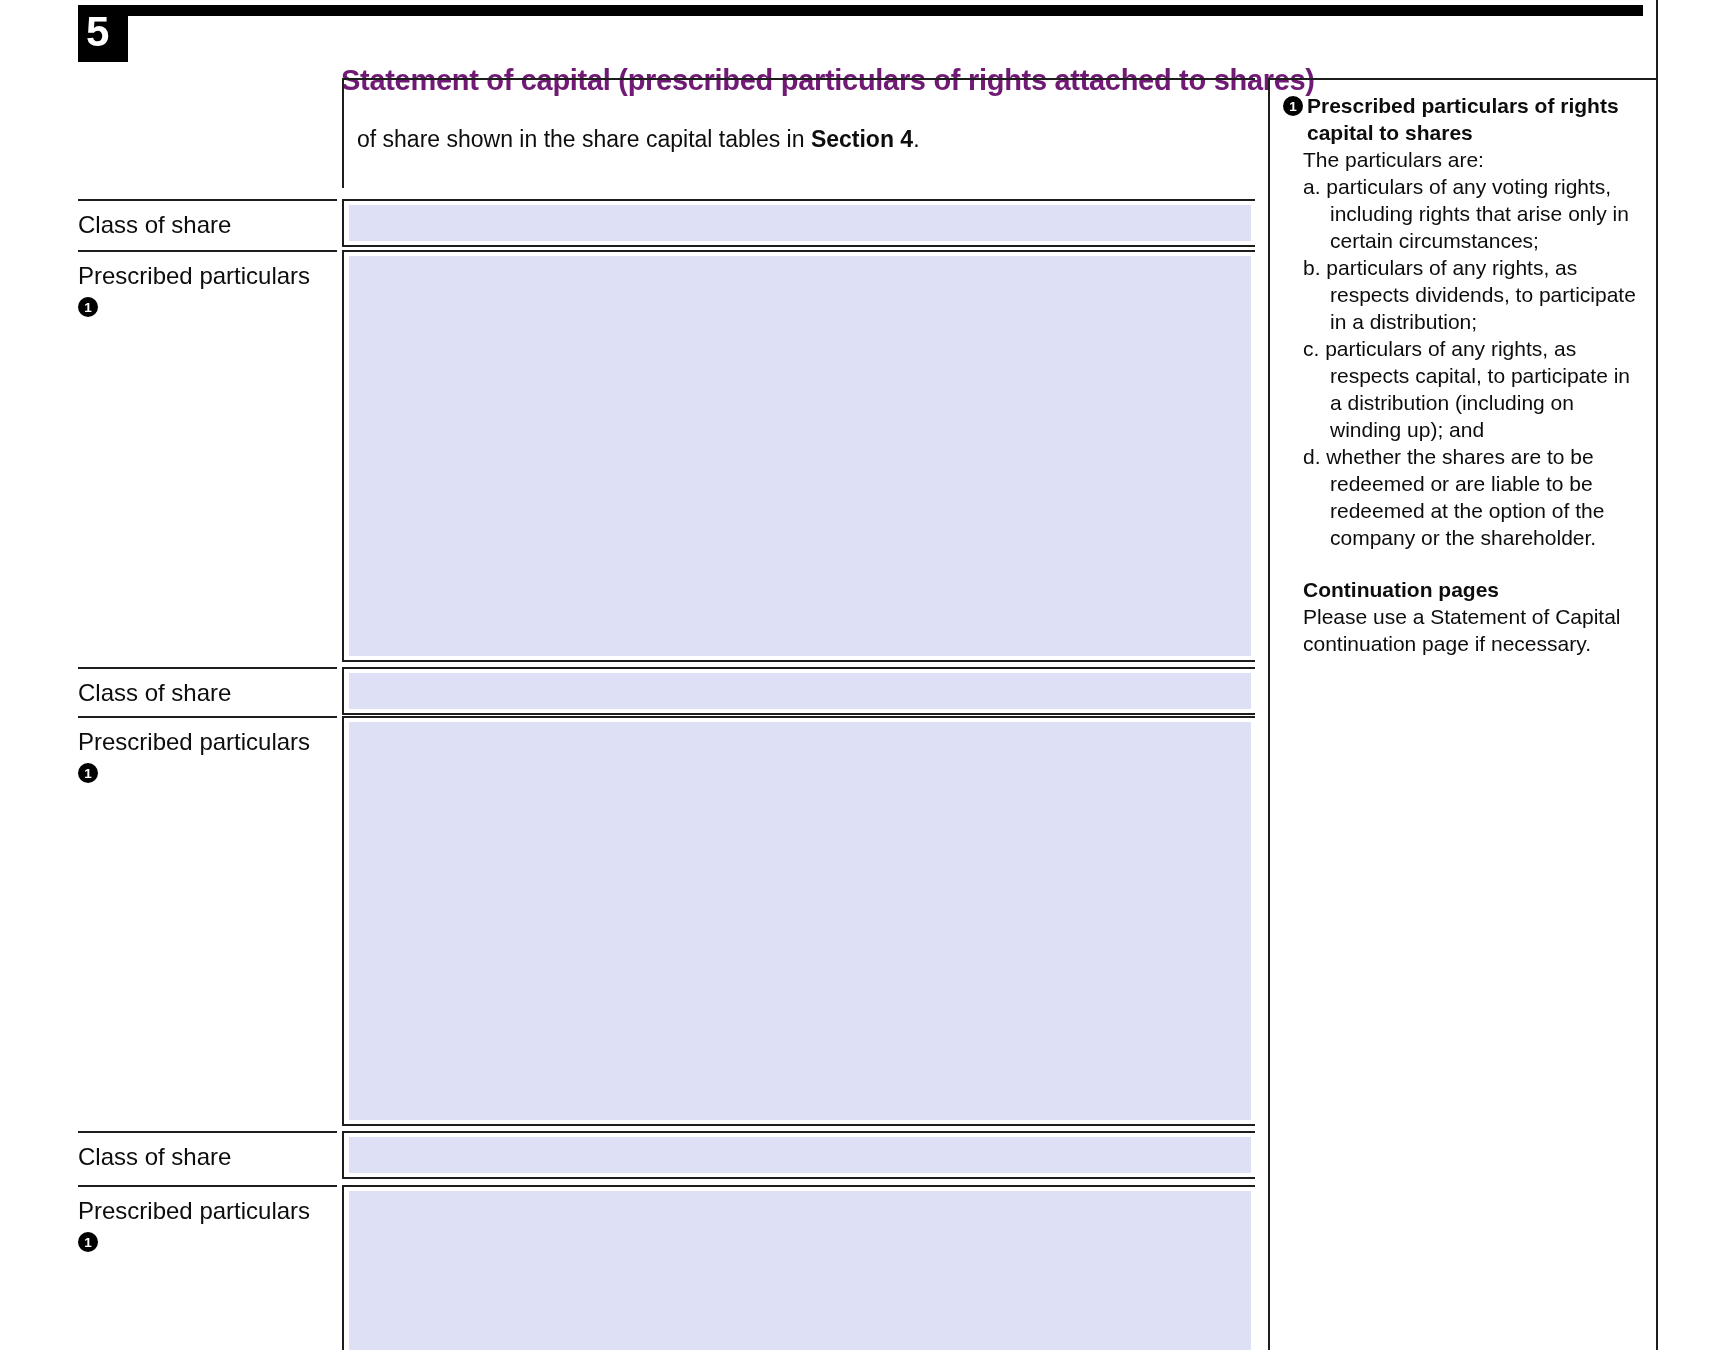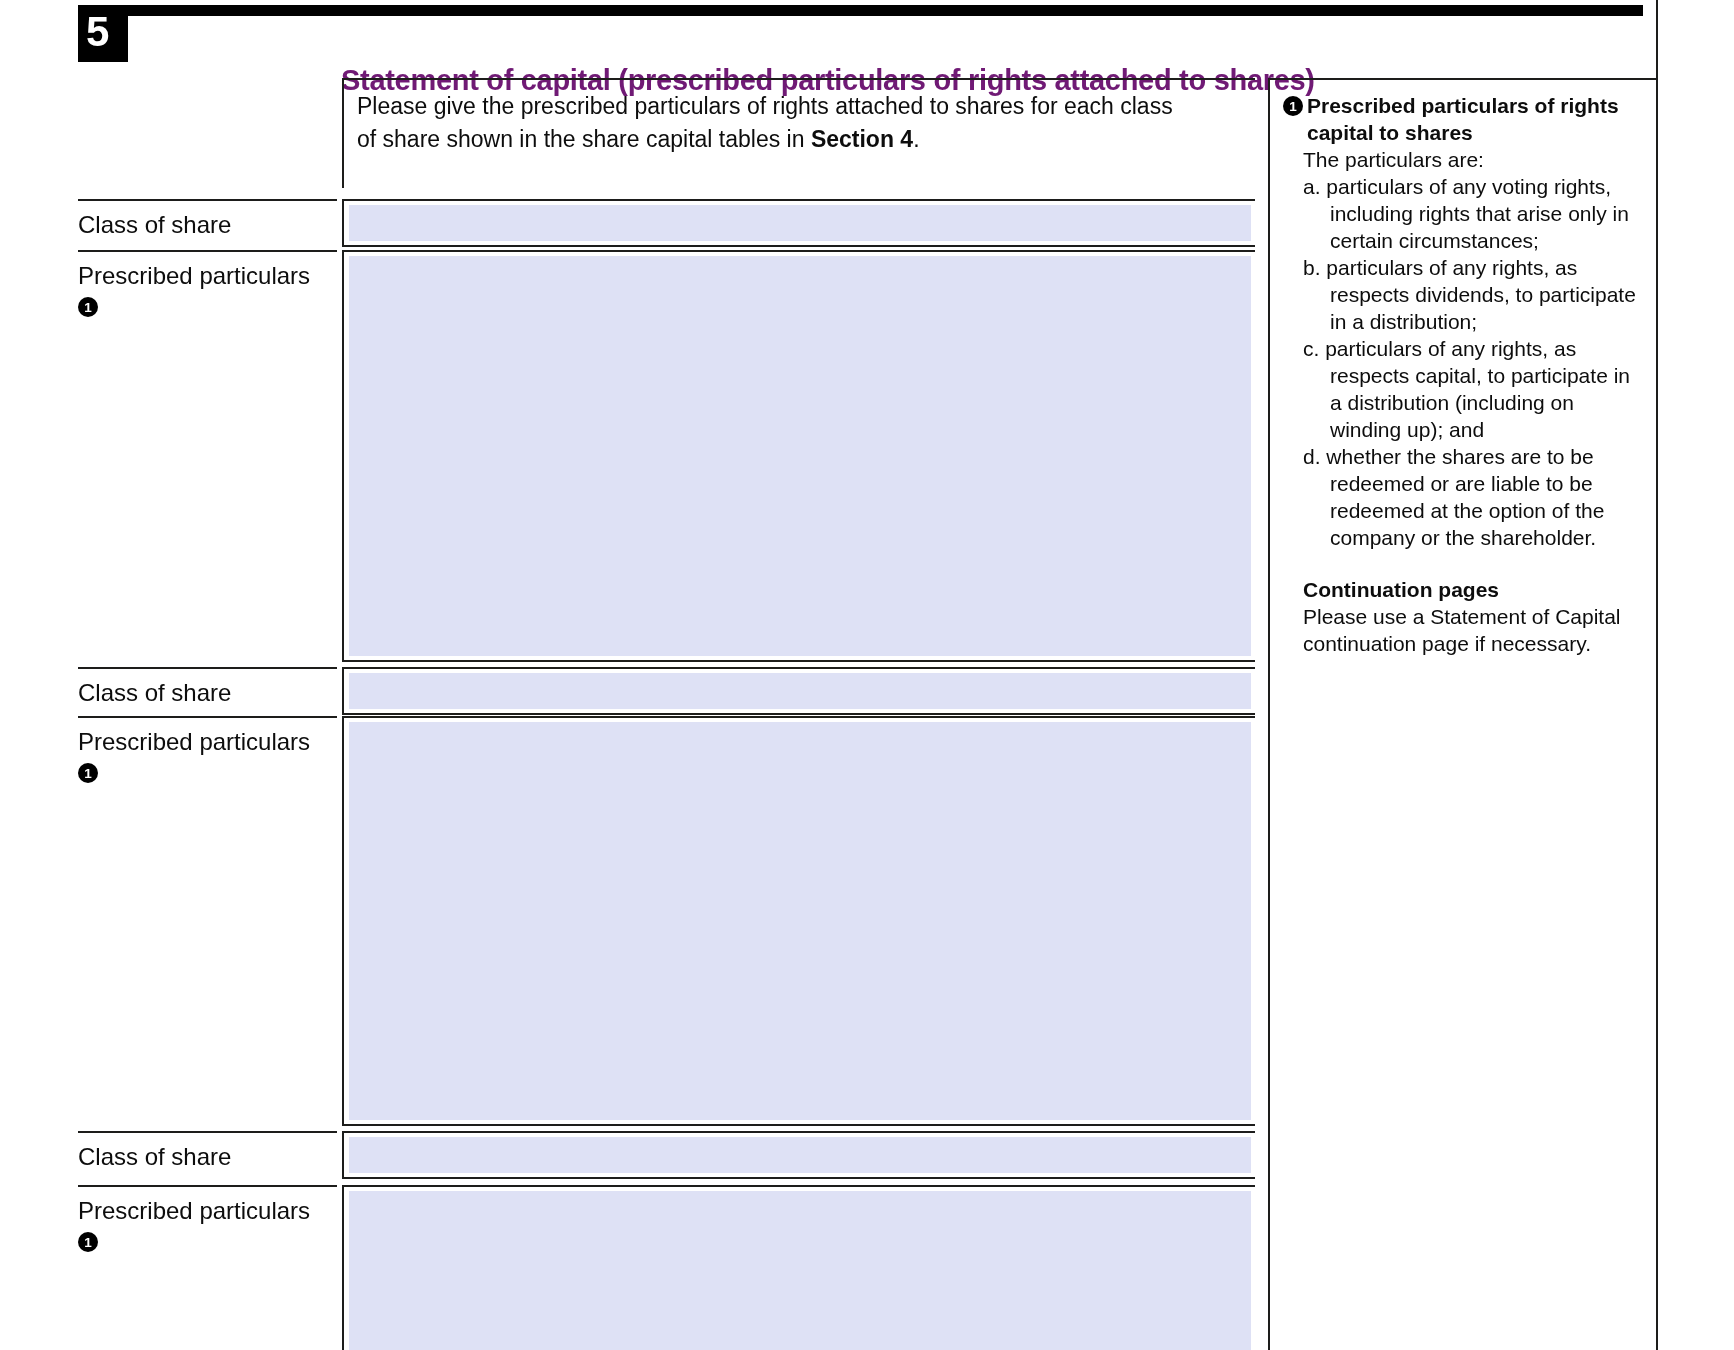--- a/index.html
+++ b/index.html
@@ -90,21 +90,21 @@
 <body>
 
 <div class="page">
 
   <div class="numbox">5</div>
   <div class="topbar"></div>
 
   <div class="title">Statement of capital (prescribed particulars of rights attached to shares)</div>
 
   <div class="instr">
-    <span>Please give the prescribed particulars of rights attached to shares for each class</span><br>
+    <br>
     <span>of share shown in the share capital tables in </span><b>Section 4</b><span>.</span>
   </div>
 
   <div class="lbl p1">
     <span>Class of share</span>
   </div>
   <div class="fieldbox f1">
     <div class="fill"></div>
   </div>
 

